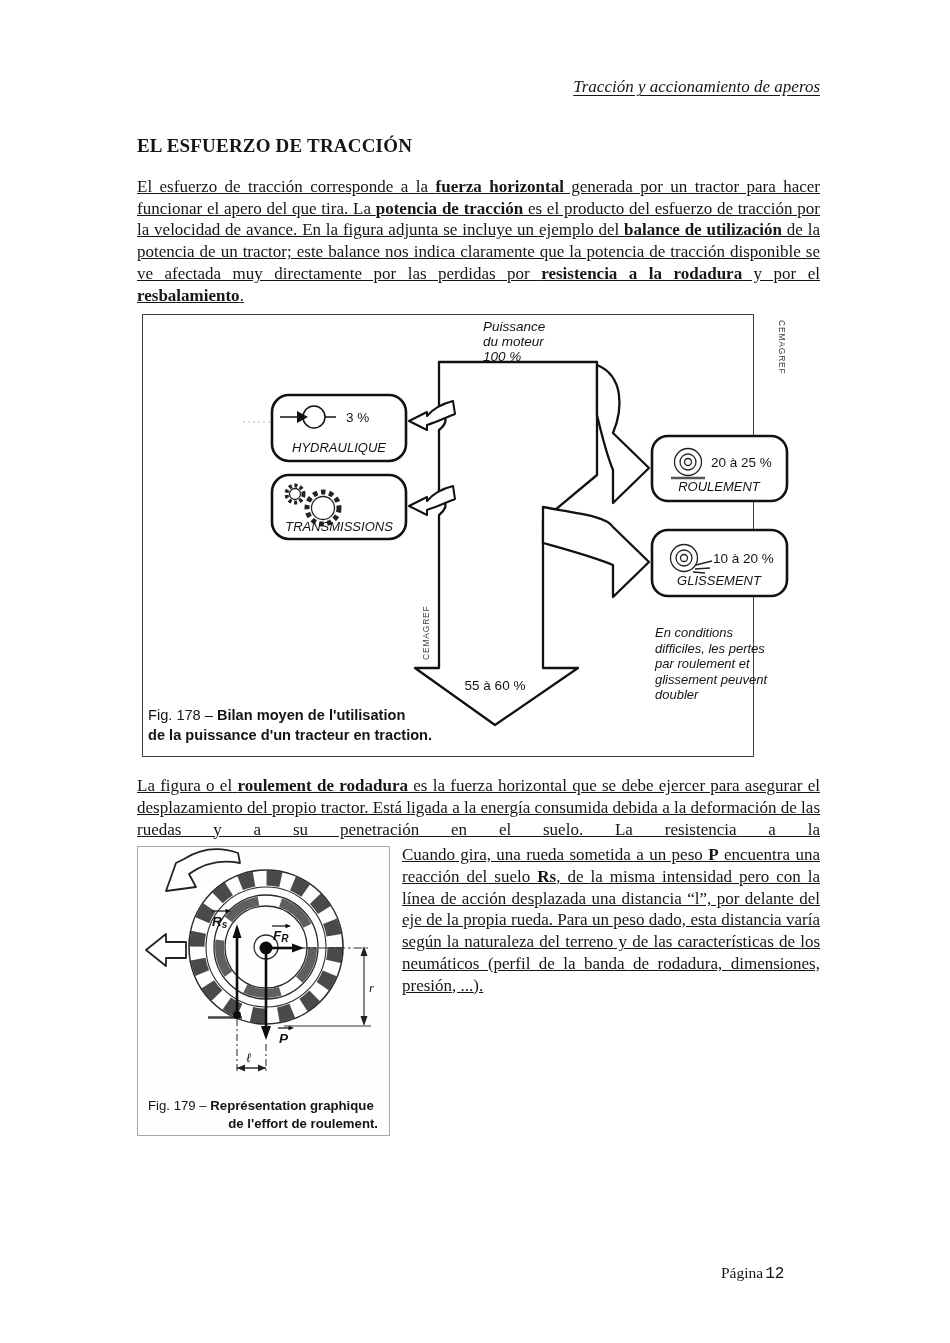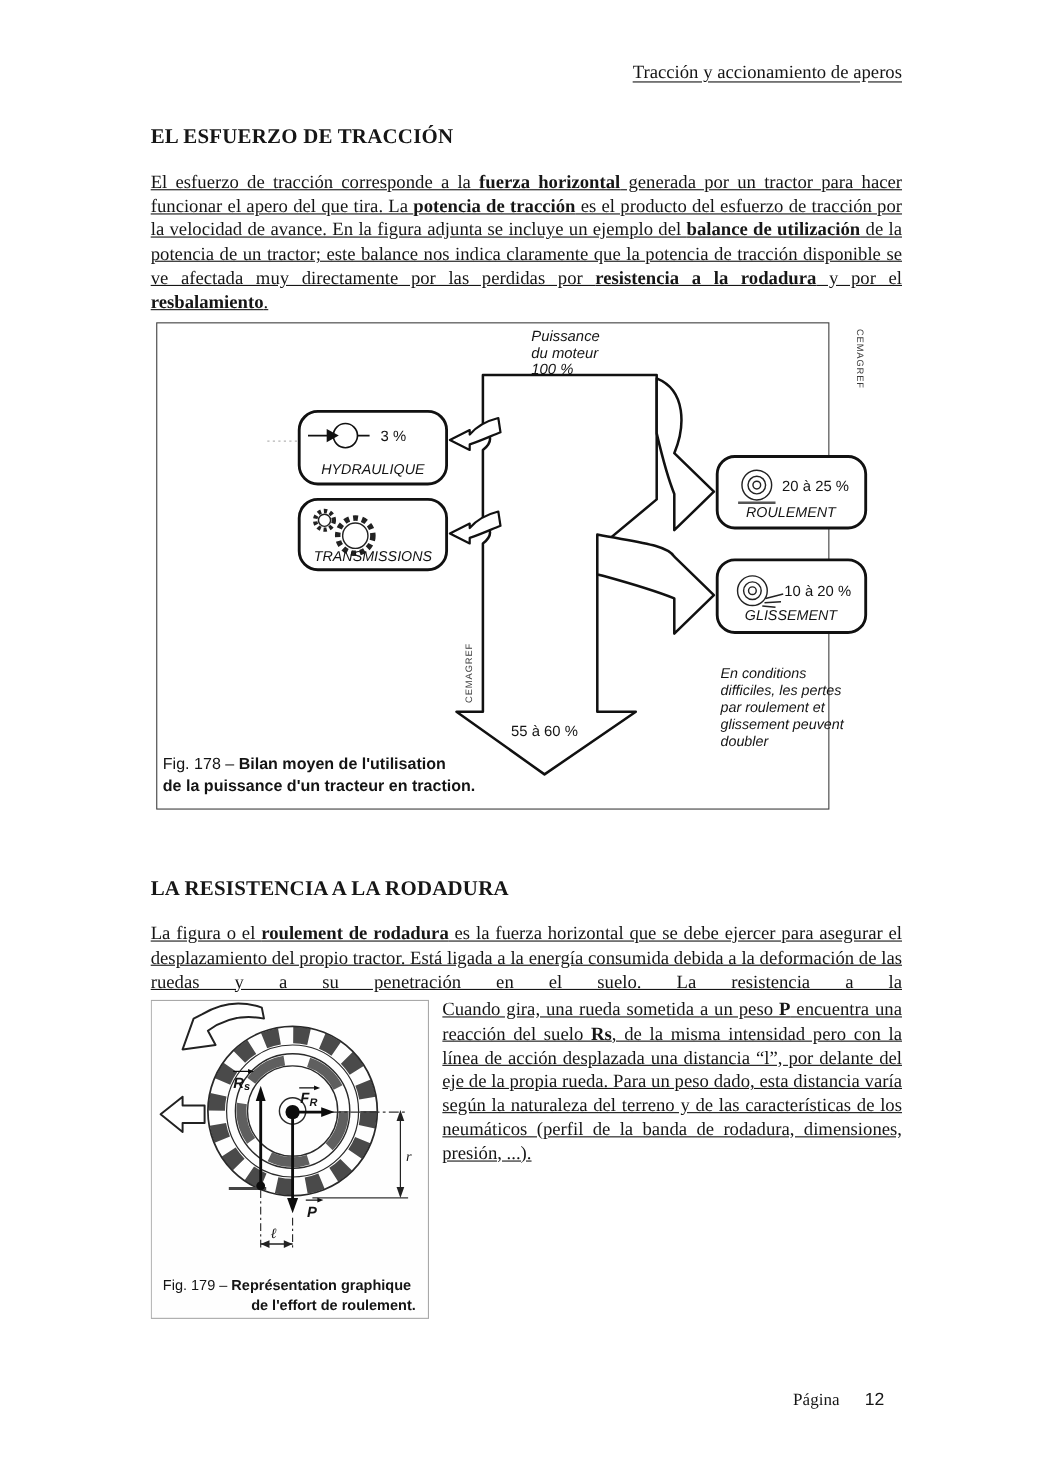--- a/index.html
+++ b/index.html
@@ -1,37 +1,37 @@
 <!DOCTYPE html>
 <html><head>
 <meta charset="utf-8">
 <style>
   * { margin:0; padding:0; box-sizing:border-box; }
   html,body { background:#e8e8e8; }
   body { width:950px; height:1343px; margin:0 auto; position:relative; background:#fff;
          font-family:"Liberation Serif", serif; color:#161616; overflow:hidden; }
   .content { margin:0 130px 0 137px; }
-  .running-header { margin-top:56px; text-align:right; font-size:17px; }
+  .running-header { margin-top:77px; text-align:right; font-style:italic; font-size:17px; }
   .running-header span { text-decoration:underline; text-underline-offset:3px; }
   h1 { font-size:19px; font-weight:bold; letter-spacing:.2px; }
   .h1-first { margin-top:38px; }
   .h1-second { margin-top:62px; }
   p.body-text { font-size:17px; line-height:21.7px; text-align:justify;text-decoration:underline; }
   .p-first { margin-top:19px; }
   .p-intro { margin-top:18px; text-align-last:justify; }
   .fig178 { margin:8px 0 0 5px; width:612px; height:443px; border:1.5px solid #3f3f3f; background:#fff; }
   .fig178 svg { display:block; }
   .wrapzone { margin-top:4px; overflow:hidden; }
   .fig179 { float:left; width:253px; height:290px; border:1.5px solid #a8a8a8; background:#fefefe; margin:2px 12px 0 0; }
   .fig179 svg { display:block; }
   .wrapzone p.body-text { overflow:hidden; }
   .wrapzone .p2 { }
   .b { font-weight:bold; }
   .footer { position:absolute; top:1264px; left:721px; font-size:15.5px; }
-  .footer .pageno { font-family:Liberation Sans, sans-serif; font-size:16px; margin-left:23px;text-align:right; }
+  .footer .pageno { font-family:Liberation Mono, monospace; font-size:16px; margin-left:2px;text-align:right; }
   
   text { fill:#141414; }
   .sv-it   { font-family:"Liberation Sans",sans-serif; font-style:italic; font-size:13px; }
   .sv-it14 { font-family:"Liberation Sans",sans-serif; font-style:italic; font-size:13.5px; }
   .sv-reg  { font-family:"Liberation Sans",sans-serif; font-size:13.5px; }
   .sv-cap  { font-family:"Liberation Sans",sans-serif; font-size:14.6px; }
   .sv-capb { font-family:"Liberation Sans",sans-serif; font-size:14.6px; font-weight:bold; }
   .sv-cap9 { font-family:"Liberation Sans",sans-serif; font-size:13.2px; }
   .sv-cap9b{ font-family:"Liberation Sans",sans-serif; font-size:13.2px; font-weight:bold; }
   .sv-wm   { font-family:"Liberation Sans",sans-serif; font-size:8.5px; letter-spacing:.8px; fill:#3c3c3c; }
@@ -134,21 +134,20 @@
       <g>
         <text x="5" y="405">
           <tspan class="sv-cap">Fig. 178 – </tspan>
           <tspan class="sv-capb">Bilan moyen de l'utilisation</tspan>
         </text>
         <text class="sv-capb" x="5" y="425">de la puissance d'un tracteur en traction.</text>
       </g>
     </svg>
   </figure>
 
-  <h1 class="h1-second">LA RESISTENCIA A LA RODADURA</h1>
 
   <p class="body-text p-intro"><span>La figura o el </span><span class="b">roulement de rodadura</span><span> es la fuerza horizontal que se debe ejercer para asegurar el desplazamiento del propio tractor. Está ligada a la energía consumida debida a la deformación de las ruedas y a su penetración en el suelo. La resistencia a la</span></p>
 
   <div class="wrapzone">
     <figure class="fig179">
       <svg viewBox="0 0 250 287" width="250" height="287">
 
         <g stroke="#2a2a2a" fill="none">
           <circle cx="128" cy="100" r="77" stroke-width="1.6"></circle>
           <circle cx="128" cy="100" r="69" stroke-width="15" stroke-dasharray="14.5 12.6" stroke-opacity="0.85"></circle>

